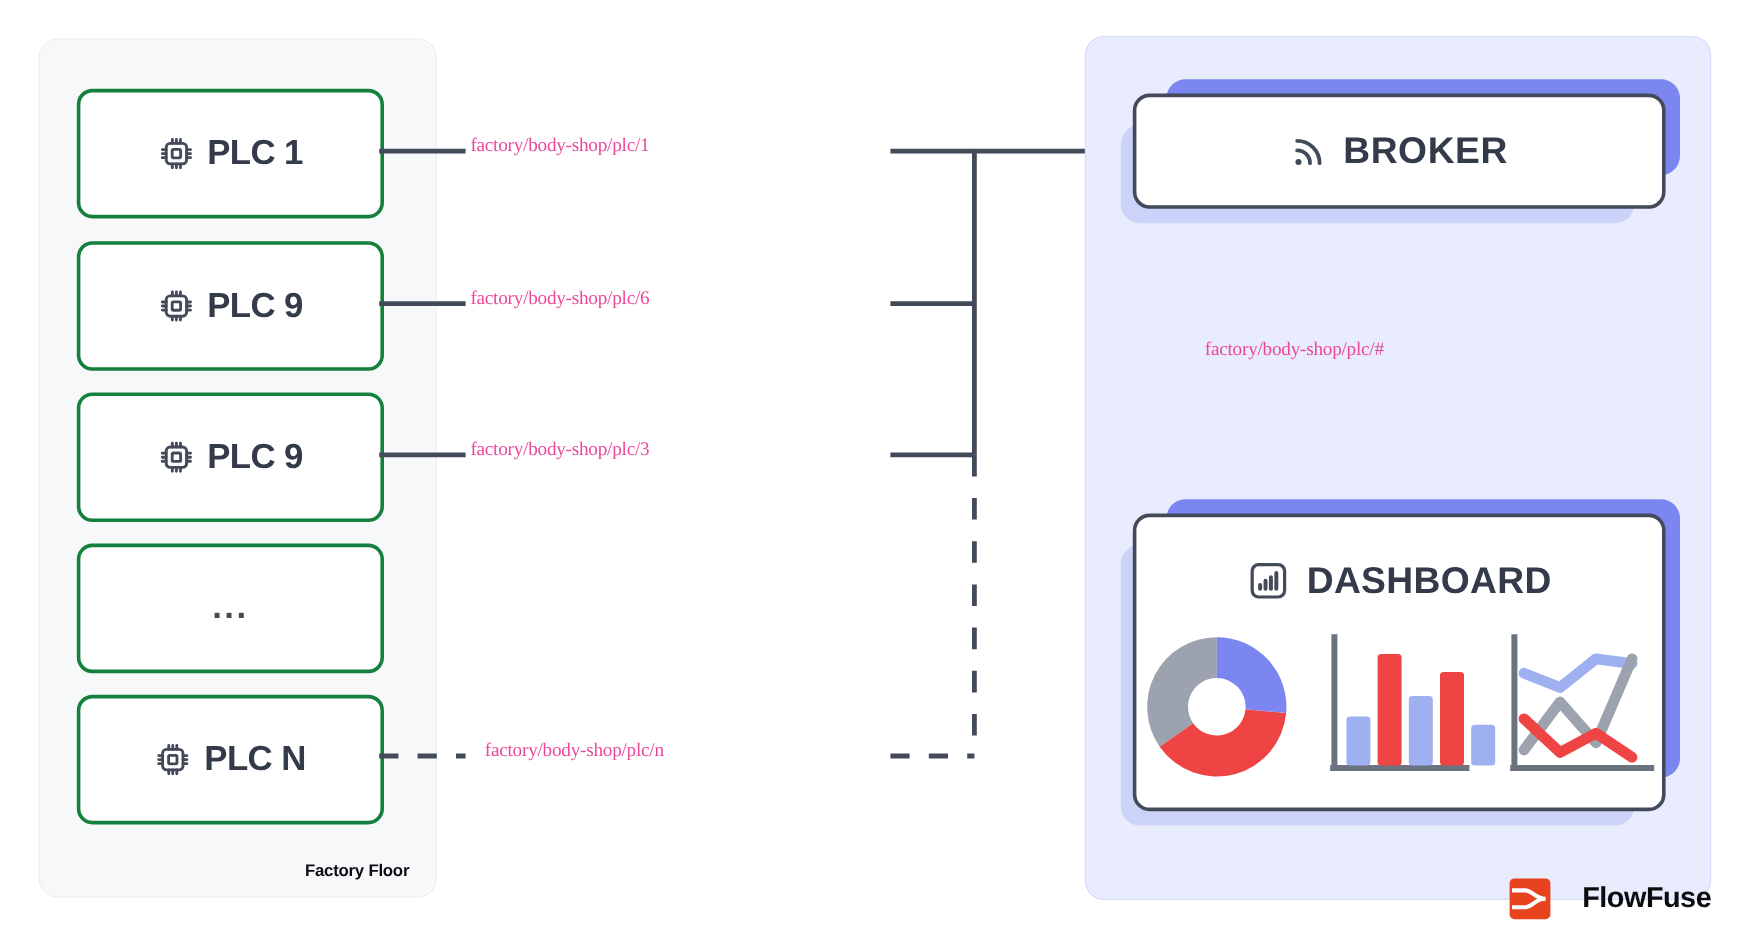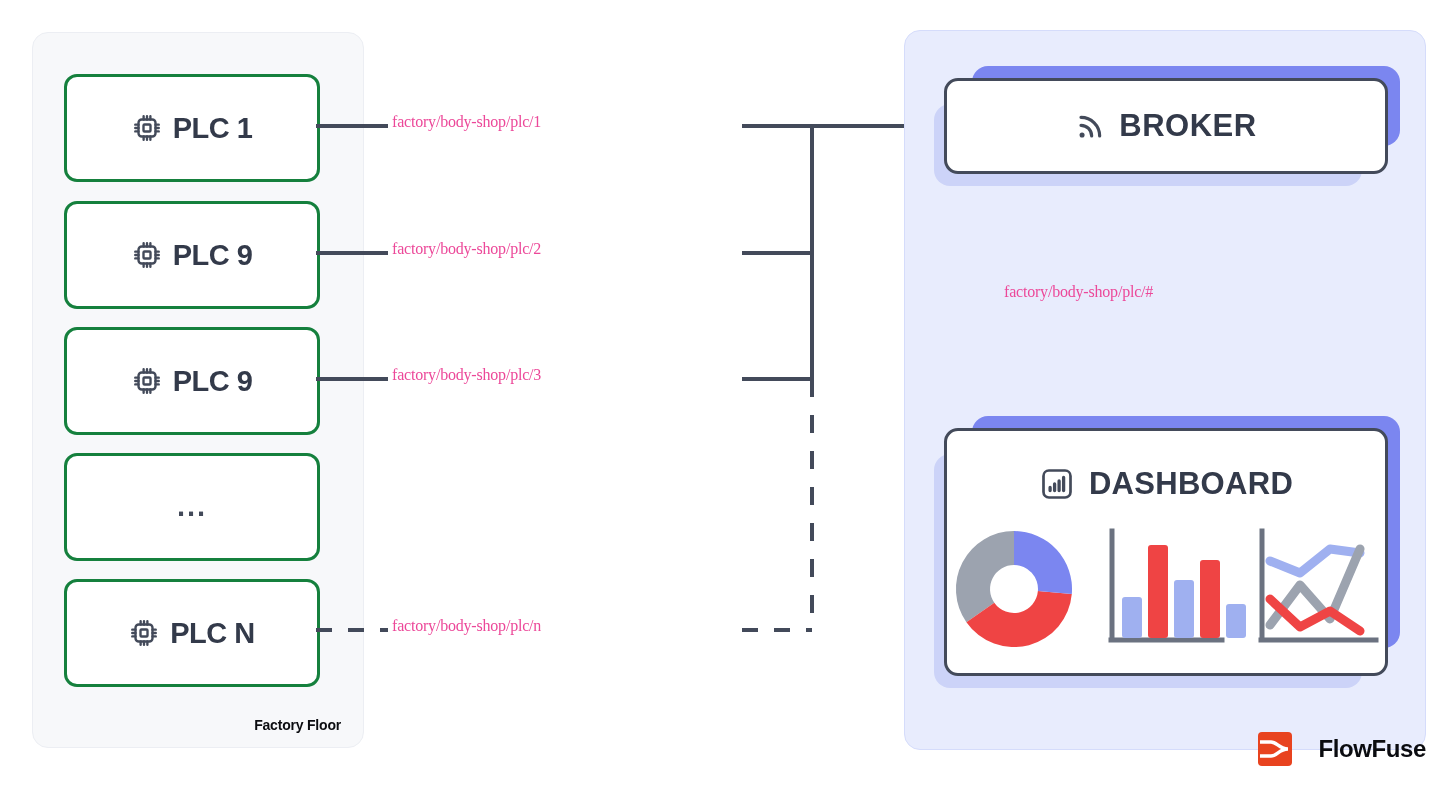--- a/index.html
+++ b/index.html
@@ -165,23 +165,23 @@
 
     <path d="M1166 176 V 414"></path>
   </g>
 
   <polygon points="926,112 952,126 926,140" fill="#434a5a"></polygon>
 
   <polygon points="1152,408 1180,408 1166,432" fill="#434a5a"></polygon>
 </svg>
 
 <div class="topic" style="left:392px;top:113px">factory/body-shop/plc/1</div>
-<div class="topic" style="left:392px;top:240px">factory/body-shop/plc/2</div>
+<div class="topic" style="left:392px;top:240px">factory/body-shop/plc/6</div>
 <div class="topic" style="left:392px;top:366px">factory/body-shop/plc/3</div>
-<div class="topic" style="left:392px;top:617px">factory/body-shop/plc/n</div>
+<div class="topic" style="left:404px;top:617px">factory/body-shop/plc/n</div>
 
 <div class="panel-cloud"></div>
 
 <div class="bigcard card-broker">
   <div class="sh-back"></div>
   <div class="sh-front"></div>
   <div class="face"></div>
   <div class="broker-row">
     <span>
       <svg width="32" height="32" viewBox="0 0 24 24" fill="none" stroke="#434a5a" stroke-width="2.4" stroke-linecap="round">

